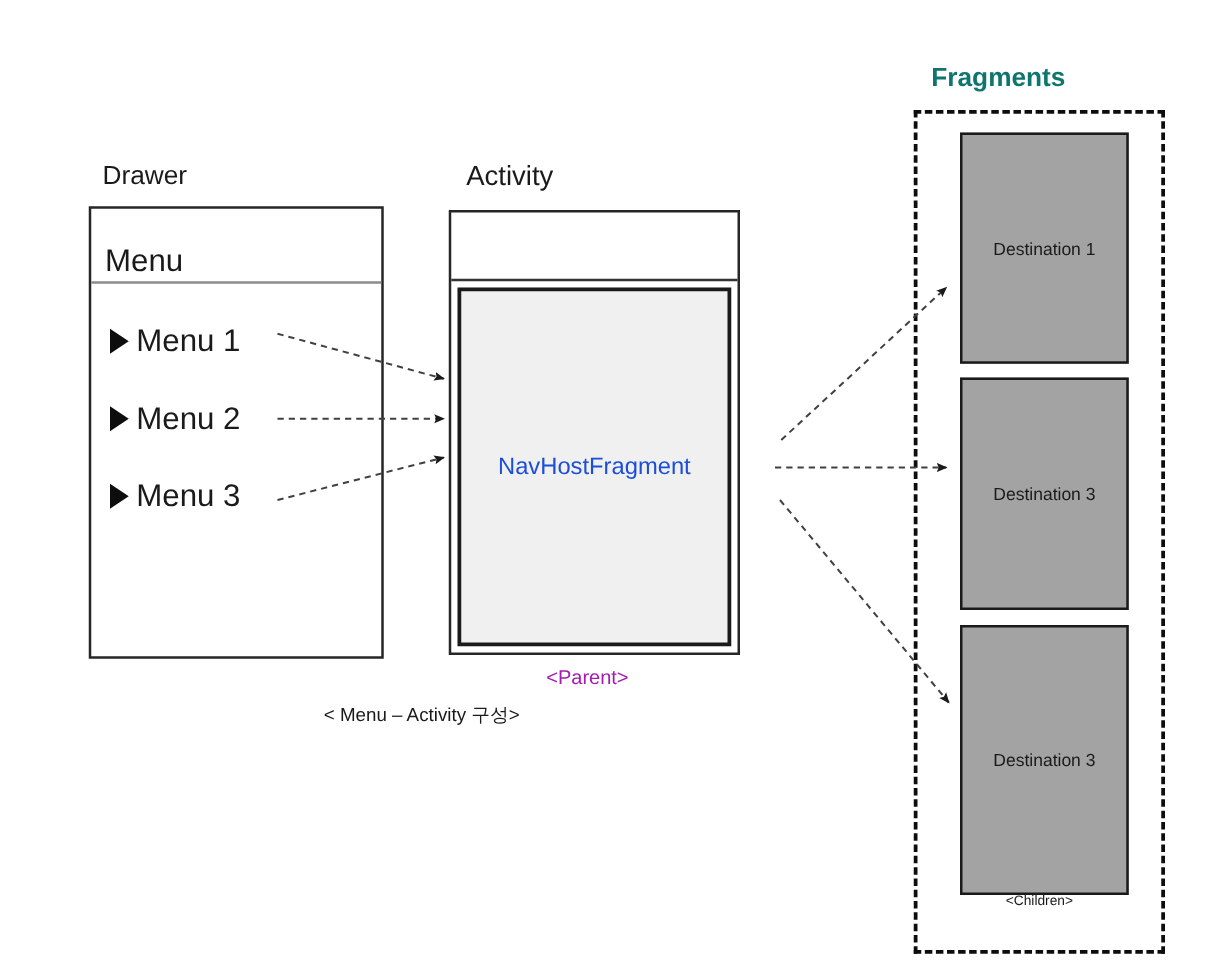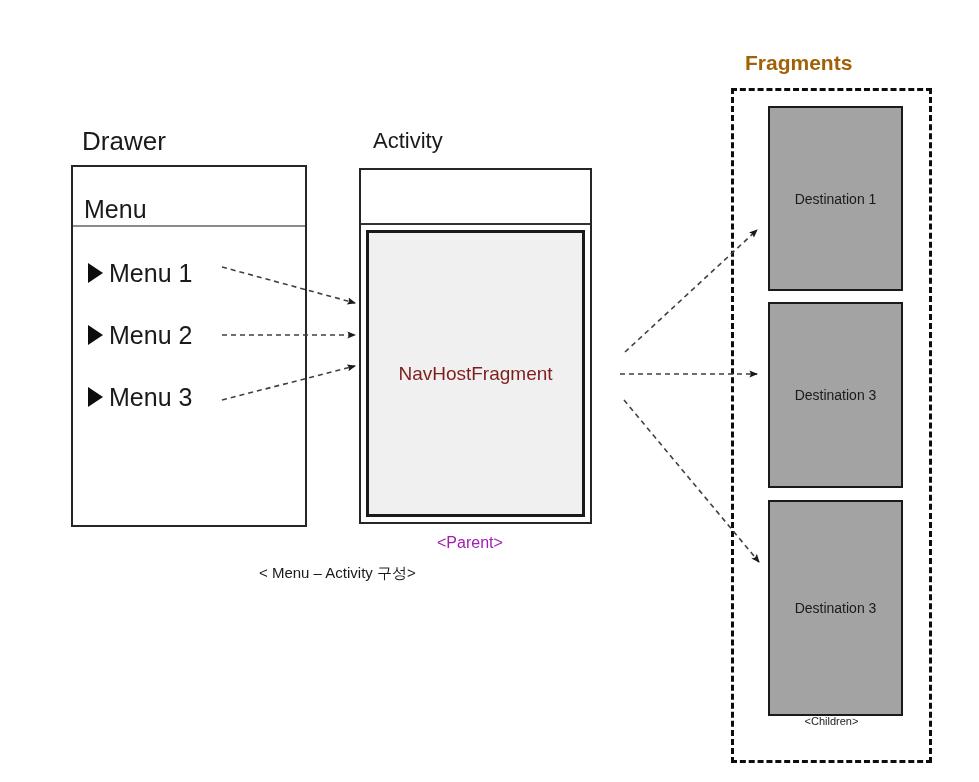--- a/index.html
+++ b/index.html
@@ -16,38 +16,38 @@
     width: 979px;
     height: 782px;
     background: #ffffff;
     overflow: hidden;
   }
   .abs { position: absolute; }
 
   
   .label-drawer {
     left: 82px; top: 130px;
-    font-size: 26px;
+    font-size: 21px;
     line-height: 22px;
     color: #1a1a1a;
     white-space: nowrap;
   }
   .label-activity {
     left: 373px; top: 128px;
     font-size: 22px;
     line-height: 26px;
     color: #1a1a1a;
     white-space: nowrap;
   }
   .label-fragments {
     left: 745px; top: 50px;
     font-size: 21px;
     line-height: 25px;
     font-weight: bold;
-    color: #a16207;
+    color: #0f766e;
     white-space: nowrap;
   }
 
   
   .drawer-box {
     left: 71px; top: 165px;
     width: 236px; height: 362px;
     border: 2px solid #262626;
     background: #ffffff;
     box-sizing: border-box;
@@ -106,21 +106,21 @@
     border: 3px solid #1a1a1a;
     background: #f0f0f0;
     box-sizing: border-box;
   }
   .navhost-label {
     left: 366px; top: 363px;
     width: 219px;
     text-align: center;
     font-size: 19px;
     line-height: 22px;
-    color: #7f1d1d;
+    color: #1d4ed8;
   }
   .caption-menu-activity {
     left: 259px; top: 539px;
     font-size: 15px;
     line-height: 19px;
     color: #1a1a1a;
     white-space: nowrap;
     margin-top: 24px;
   }
   .caption-parent {

